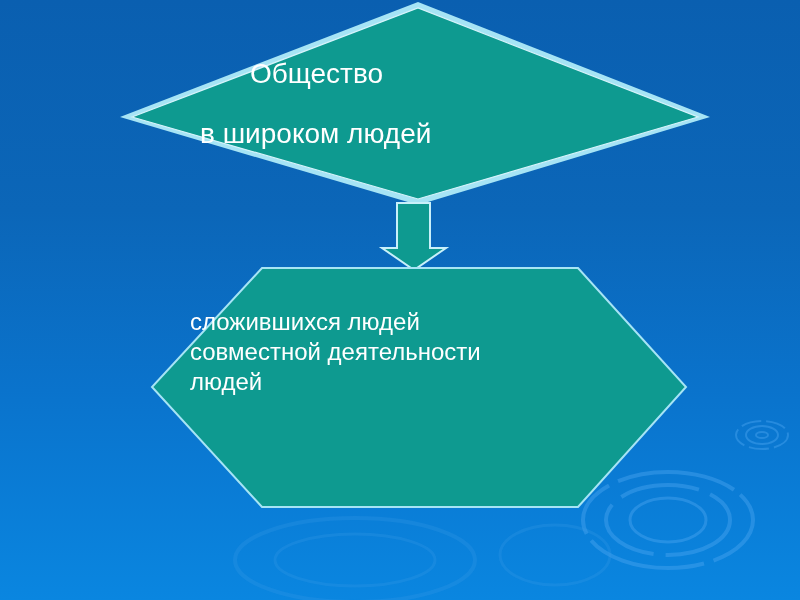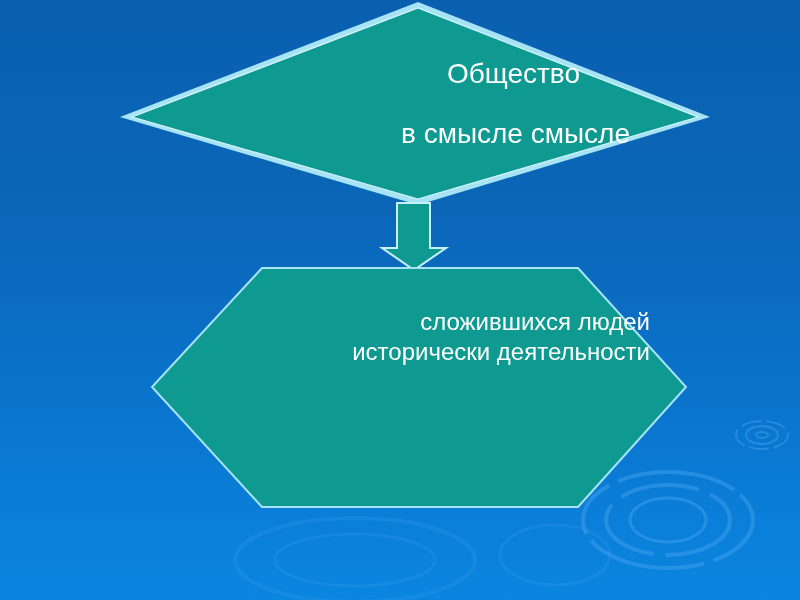--- a/index.html
+++ b/index.html
@@ -3,21 +3,21 @@
   <meta charset="utf-8">
   <style>
     html, body { margin: 0; padding: 0; }
     body {
       width: 800px; height: 600px; overflow: hidden; position: relative;
       background: linear-gradient(180deg, #0a5fb0 0%, #0b66b8 35%, #0a73cc 65%, #0a86e0 100%);
       font-family: "Liberation Sans", sans-serif;
     }
     svg.stage { position: absolute; left: 0; top: 0; }
     .label {
-      position: absolute; color: #ffffff; text-align: right;
+      position: absolute; color: #ffffff; text-align: left;
       font-family: "Liberation Sans", sans-serif;
     }
     #top-line1 { left: 250px; width: 330px; top: 57px; font-size: 28px; line-height: 34px; }
     #top-line2 { left: 200px; width: 430px; top: 117px; font-size: 28px; line-height: 34px; }
     #hex-text { left: 190px; width: 460px; top: 307px; font-size: 24px; line-height: 30px; }
     #hex-text span { display: block; }
   </style>
 </head>
 <body>
 
@@ -47,18 +47,19 @@
   <g>
     <polygon points="397,203 430,203 430,248 446,248 414,270 382,248 397,248" fill="#0e9a90" stroke="#c8f0fa" stroke-width="2" stroke-linejoin="miter"></polygon>
   </g>
 
   <g>
     <polygon points="262,268 578,268 686,387 578,507 262,507 152,387" fill="#0e9a90" stroke="#a6e4f5" stroke-width="2"></polygon>
   </g>
 </svg>
 
 <div id="top-line1" class="label">Общество</div>
-<div id="top-line2" class="label">в смысле смысле</div>
+<div id="top-line2" class="label">в широком людей</div>
 
 <div id="hex-text" class="label">
   <span>сложившихся людей</span>
-  <span>исторически деятельности</span>
+  <span>совместной деятельности</span>
+  <span>людей</span>
 </div>
 
 </body></html>

